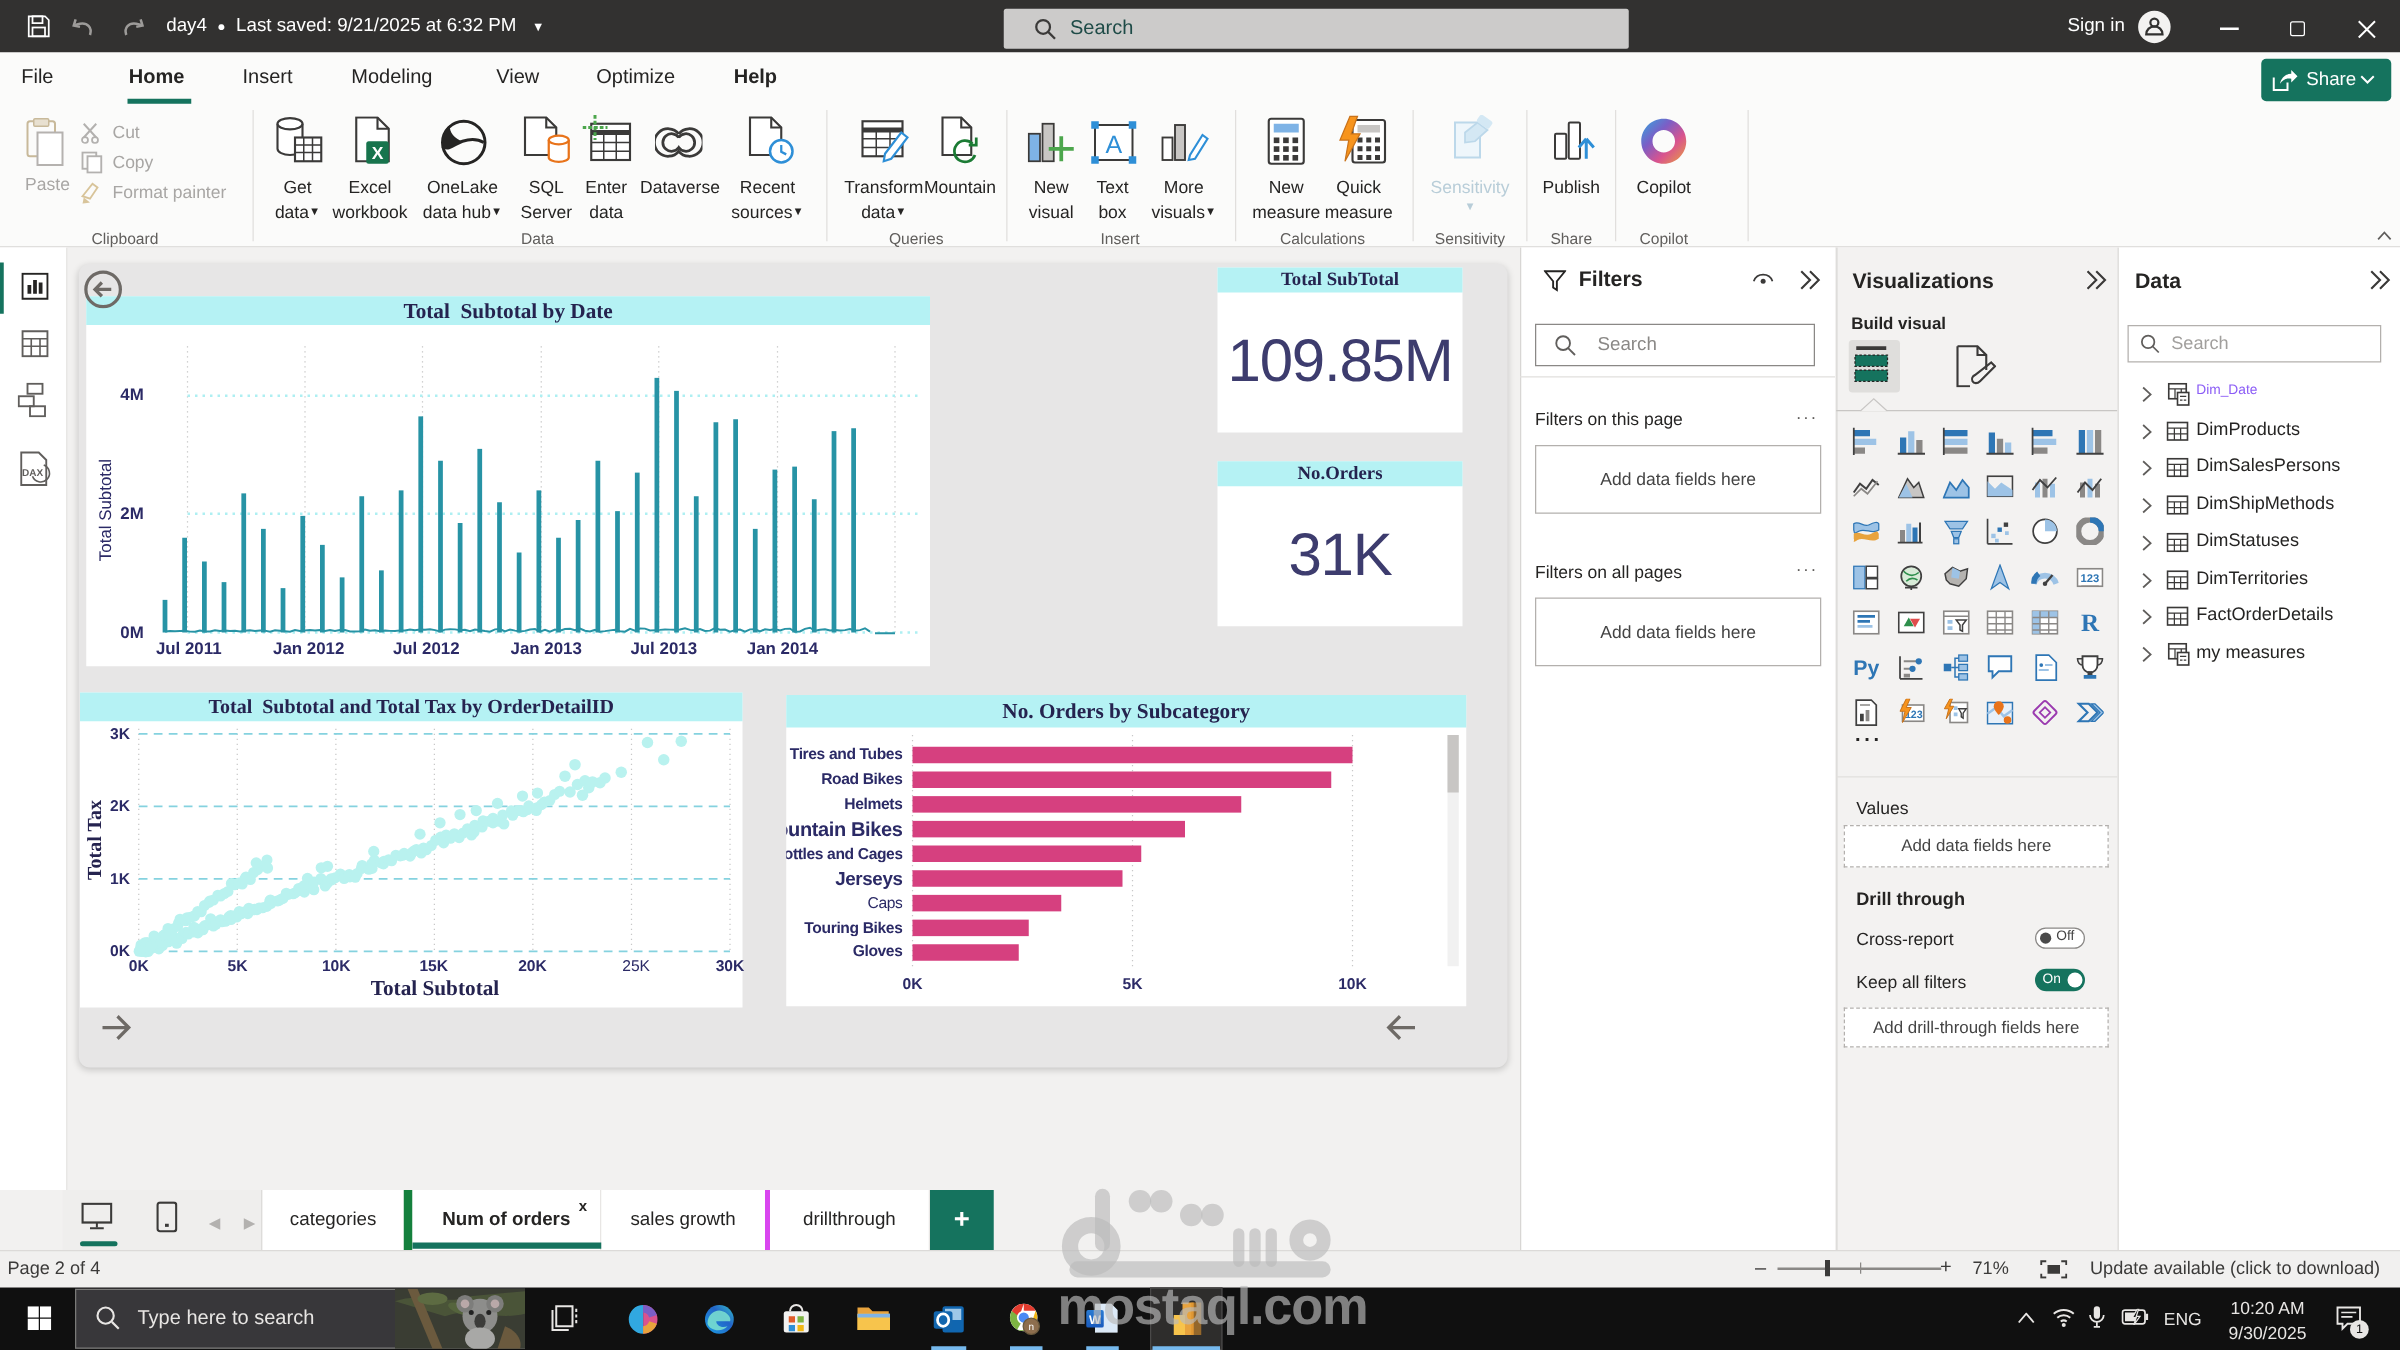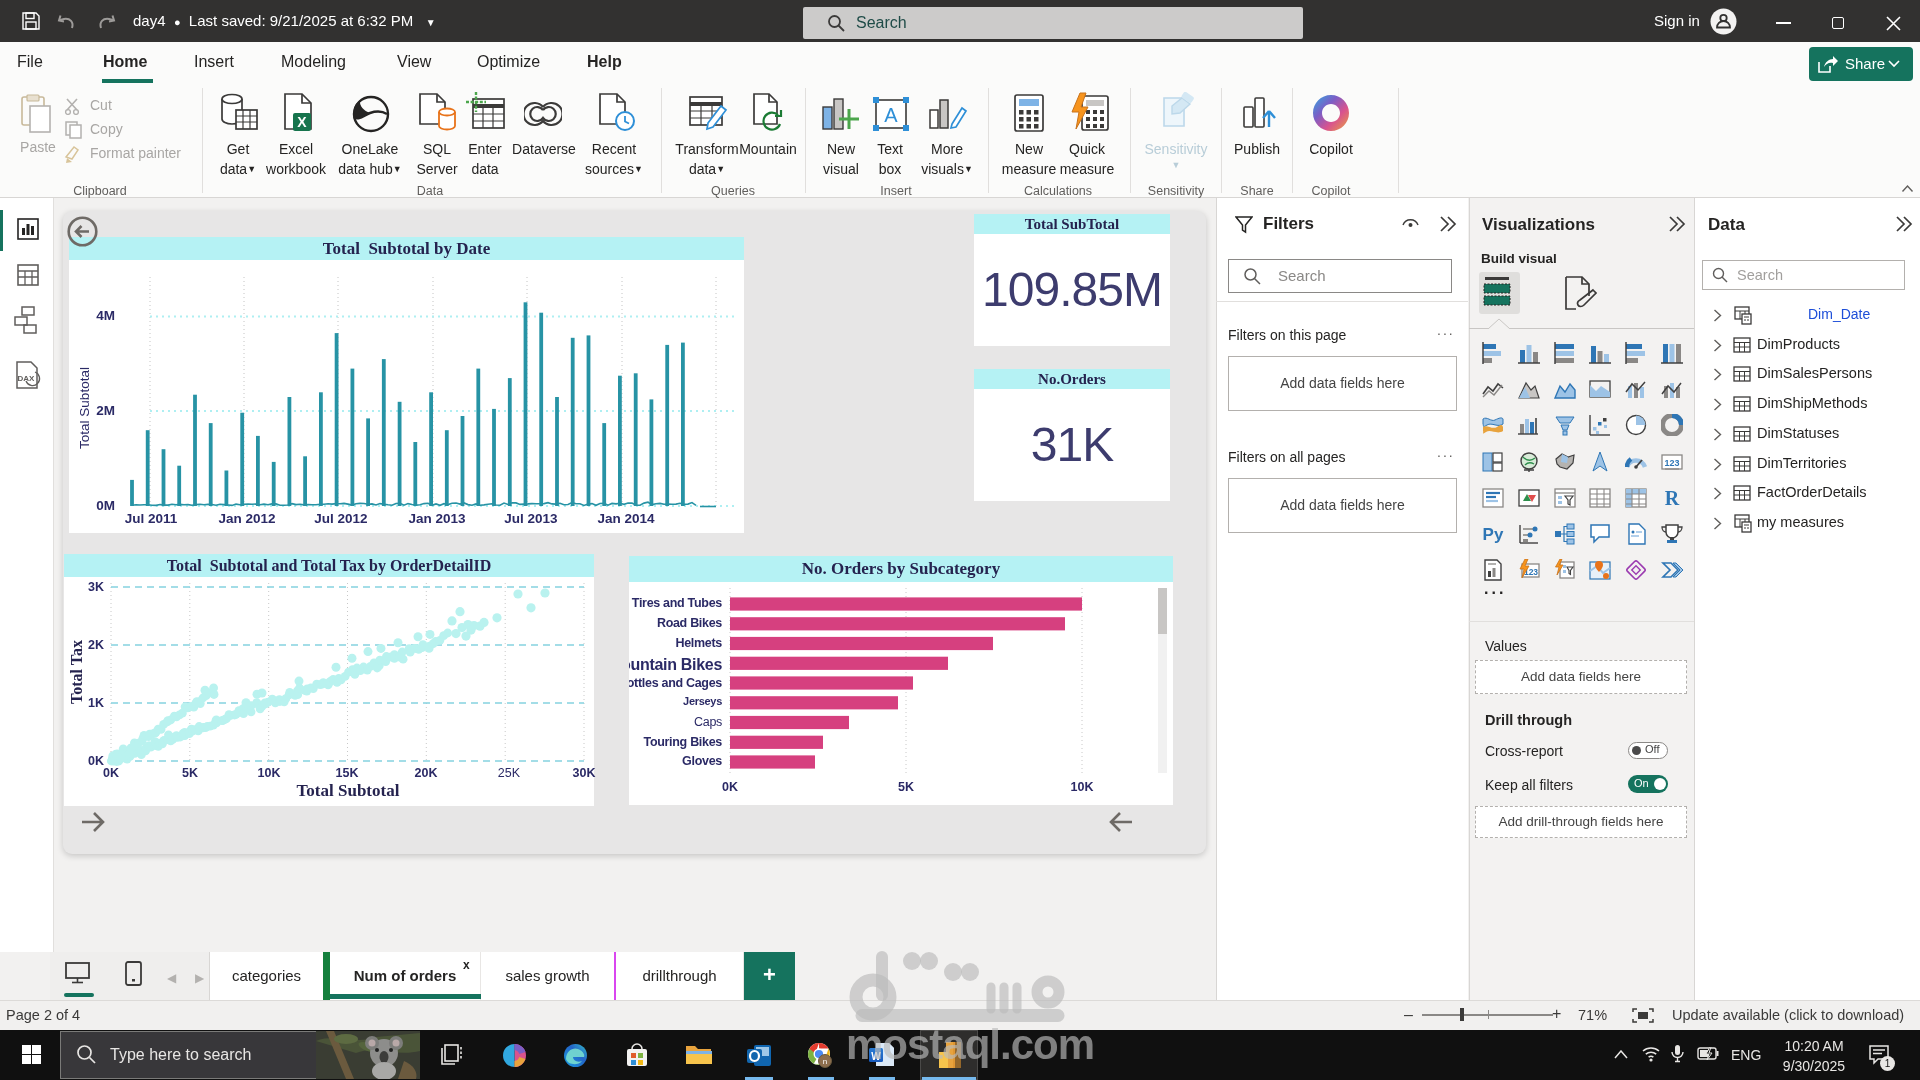--- a/index.html
+++ b/index.html
@@ -620,21 +620,21 @@
     <rect x="101" y="114.2" width="168" height="13.2" fill="#D6407F"></rect>
     <rect x="101" y="133.9" width="119" height="13.2" fill="#D6407F"></rect>
     <rect x="101" y="153.7" width="93" height="13.2" fill="#D6407F"></rect>
     <rect x="101" y="173.4" width="85" height="13.2" fill="#D6407F"></rect>
   </svg>
 <div class="a" style="left:629px;top:596px;width:93px;text-align:right;font-size:12.5px;font-weight:bold;color:#2B2A66;white-space:nowrap;overflow:hidden;direction:rtl;letter-spacing:-0.3px">Tires and Tubes</div>
 <div class="a" style="left:629px;top:616px;width:93px;text-align:right;font-size:12.5px;font-weight:bold;color:#2B2A66;white-space:nowrap;overflow:hidden;direction:rtl;letter-spacing:-0.3px">Road Bikes</div>
 <div class="a" style="left:629px;top:636px;width:93px;text-align:right;font-size:12.5px;font-weight:bold;color:#2B2A66;white-space:nowrap;overflow:hidden;direction:rtl;letter-spacing:-0.3px">Helmets</div>
 <div class="a" style="left:629px;top:656px;width:93px;text-align:right;font-size:16px;font-weight:bold;color:#2B2A66;white-space:nowrap;overflow:hidden;direction:rtl;letter-spacing:-0.3px">Mountain Bikes</div>
 <div class="a" style="left:629px;top:676px;width:93px;text-align:right;font-size:12.5px;font-weight:bold;color:#2B2A66;white-space:nowrap;overflow:hidden;direction:rtl;letter-spacing:-0.3px">Bottles and Cages</div>
-<div class="a" style="left:629px;top:695px;width:93px;text-align:right;font-size:11px;font-weight:bold;color:#2B2A66;white-space:nowrap;overflow:hidden;direction:rtl;letter-spacing:-0.3px">Jerseys</div>
+<div class="a" style="left:629px;top:695px;width:93px;text-align:right;font-size:15px;font-weight:bold;color:#2B2A66;white-space:nowrap;overflow:hidden;direction:rtl;letter-spacing:-0.3px">Jerseys</div>
 <div class="a" style="left:629px;top:715px;width:93px;text-align:right;font-size:12.5px;font-weight:normal;color:#2B2A66;white-space:nowrap;overflow:hidden;direction:rtl;letter-spacing:-0.3px">Caps</div>
 <div class="a" style="left:629px;top:735px;width:93px;text-align:right;font-size:12.5px;font-weight:bold;color:#2B2A66;white-space:nowrap;overflow:hidden;direction:rtl;letter-spacing:-0.3px">Touring Bikes</div>
 <div class="a" style="left:629px;top:754px;width:93px;text-align:right;font-size:12.5px;font-weight:bold;color:#2B2A66;white-space:nowrap;overflow:hidden;direction:rtl;letter-spacing:-0.3px">Gloves</div>
 <div class="a" style="left:715px;top:780px;width:30px;text-align:center;font-size:12.5px;font-weight:bold;color:#2B2A66">0K</div>
 <div class="a" style="left:891px;top:780px;width:30px;text-align:center;font-size:12.5px;font-weight:bold;color:#2B2A66">5K</div>
 <div class="a" style="left:1067px;top:780px;width:30px;text-align:center;font-size:12.5px;font-weight:bold;color:#2B2A66">10K</div>
 <div class="a" style="left:1158px;top:588px;width:9px;height:185px;background:#f1f1f1"></div>
 <div class="a" style="left:1158px;top:588px;width:9px;height:46px;background:#c8c6c4"></div>
 <svg class="a" style="left:80px;top:810px" width="26" height="24" viewBox="0 0 26 24">
 <path d="M2 12 h21 M14 3 l9 9 -9 9" fill="none" stroke="#6e6a66" stroke-width="2.6"></path>
@@ -940,21 +940,21 @@
 <div class="a" style="left:1737px;top:260px;height:30px;line-height:30px;font-size:14.5px;color:#a19f9d">Search</div>
 <svg class="a" style="left:1713px;top:309px" width="9" height="13" viewBox="0 0 9 13">
     <path d="M1.5 1 L7.5 6.5 L1.5 12" fill="none" stroke="#605e5c" stroke-width="1.4"></path>
   </svg>
 <svg class="a" style="left:1733px;top:306px" width="19" height="19" viewBox="0 0 19 19">
     <rect x="2" y="1" width="14" height="12" fill="none" stroke="#3b3a39" stroke-width="1.3"></rect>
     <path d="M2 5 h14 M7 5 v8 M12 5 v8" stroke="#3b3a39" stroke-width="1"></path>
     <rect x="9" y="8" width="9" height="10" fill="#fff" stroke="#3b3a39" stroke-width="1.3"></rect>
     <path d="M11 11 h5 M11 14 h2 M14 14 h2" stroke="#3b3a39" stroke-width="1"></path>
   </svg>
-<div class="a" style="left:1808px;top:306px;font-size:14px;color:#1d4ed8">Dim_Date</div>
+<div class="a" style="left:1757px;top:306px;font-size:11px;color:#8b5cf6">Dim_Date</div>
 <svg class="a" style="left:1713px;top:338.7px" width="9" height="13" viewBox="0 0 9 13">
     <path d="M1.5 1 L7.5 6.5 L1.5 12" fill="none" stroke="#605e5c" stroke-width="1.4"></path>
   </svg>
 <svg class="a" style="left:1733px;top:335.7px" width="19" height="19" viewBox="0 0 19 19">
     <rect x="1" y="2" width="16" height="14" fill="none" stroke="#3b3a39" stroke-width="1.3"></rect>
     <path d="M1 6.5 h16 M1 11 h16 M6.5 6.5 v9.5 M11.5 6.5 v9.5" stroke="#3b3a39" stroke-width="1"></path>
   </svg>
 <div class="a" style="left:1757px;top:335.7px;font-size:14.5px;color:#252423">DimProducts</div>
 <svg class="a" style="left:1713px;top:368.4px" width="9" height="13" viewBox="0 0 9 13">
     <path d="M1.5 1 L7.5 6.5 L1.5 12" fill="none" stroke="#605e5c" stroke-width="1.4"></path>
@@ -1018,21 +1018,21 @@
 <rect x="1" y="1" width="15" height="23" rx="2" fill="none" stroke="#3b3a39" stroke-width="1.8"></rect>
 <rect x="7" y="18" width="3" height="2.5" fill="#3b3a39"></rect>
 </svg>
 <div class="a" style="left:167px;top:971px;font-size:12px;color:#b3b1af">◀</div>
 <div class="a" style="left:195px;top:971px;font-size:12px;color:#b3b1af">▶</div>
 <div class="a" style="left:210px;top:952px;width:585px;height:48px;background:#fff"></div>
 <div class="a" style="left:210px;top:952px;width:120px;height:48px;line-height:48px;text-align:center;font-size:15px;color:#252423;border-right:7px solid #15803d">categories</div>
 <div class="a" style="left:330px;top:952px;width:151px;height:48px;line-height:48px;text-align:center;font-size:15px;font-weight:bold;color:#252423;background:#fff;border-right:1px solid #e8e6e4">Num of orders</div>
 <div class="a" style="left:463px;top:958px;font-size:12px;font-weight:bold;color:#252423">x</div>
 <div class="a" style="left:330px;top:994px;width:151px;height:5px;background:#15735E"></div>
-<div class="a" style="left:481px;top:952px;width:135px;height:48px;line-height:48px;text-align:center;font-size:15px;color:#252423;border-right:2px solid #d946ef">sales growth</div>
+<div class="a" style="left:481px;top:952px;width:135px;height:48px;line-height:48px;text-align:center;font-size:15px;color:#252423;border-right:4px solid #d946ef">sales growth</div>
 <div class="a" style="left:616px;top:952px;width:128px;height:48px;line-height:48px;text-align:center;font-size:15px;color:#252423;border-right:1px solid #e8e6e4">drillthrough</div>
 <div class="a" style="left:744px;top:952px;width:51px;height:48px;background:#15735E"></div>
 <div class="a" style="left:744px;top:952px;width:51px;height:48px;line-height:46px;text-align:center;font-size:22px;font-weight:bold;color:#fff">+</div>
 <div class="a" style="left:0;top:1000px;width:1920px;height:30px;background:#F1F0EF;border-top:1px solid #dcdad8"></div>
 <div class="a" style="left:6px;top:1007px;font-size:14.5px;color:#3b3a39">Page 2 of 4</div>
 <div class="a" style="left:1404px;top:1006px;font-size:16px;color:#3b3a39">–</div>
 <div class="a" style="left:1422px;top:1014px;width:131px;height:1.5px;background:#8a8886"></div>
 <div class="a" style="left:1460px;top:1008px;width:4px;height:13px;background:#3b3a39"></div>
 <div class="a" style="left:1488px;top:1010px;width:1px;height:9px;background:#8a8886"></div>
 <div class="a" style="left:1552px;top:1005px;font-size:16px;color:#3b3a39">+</div>

